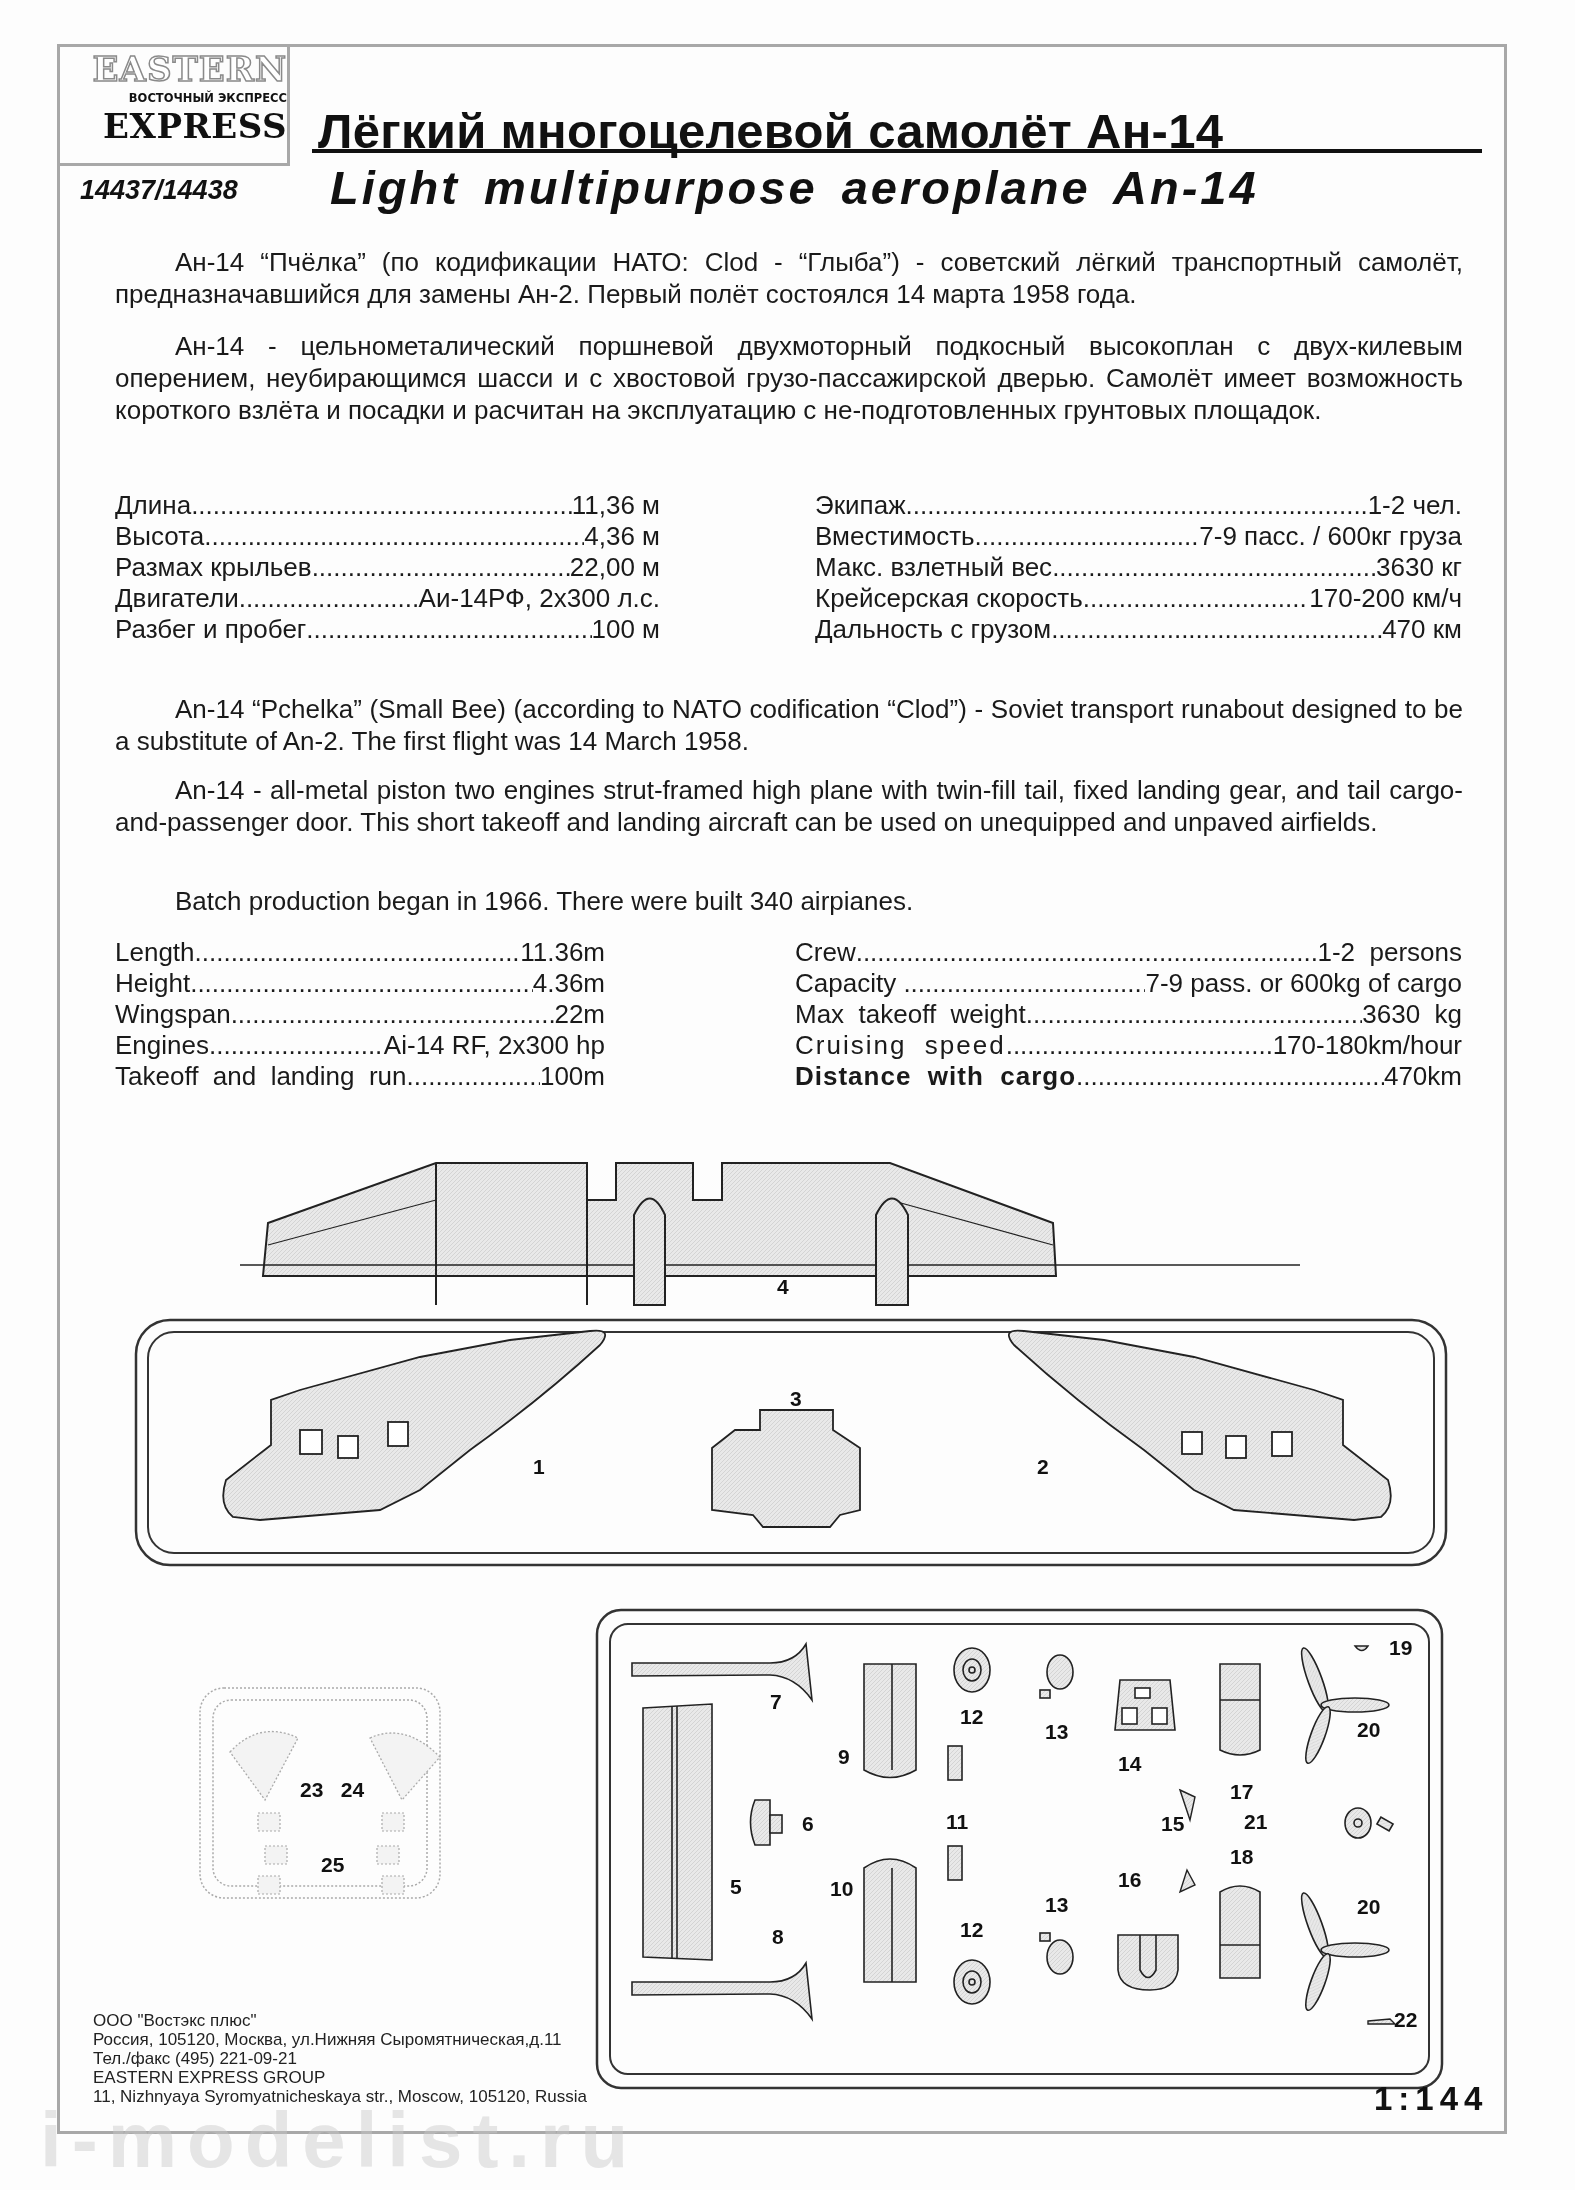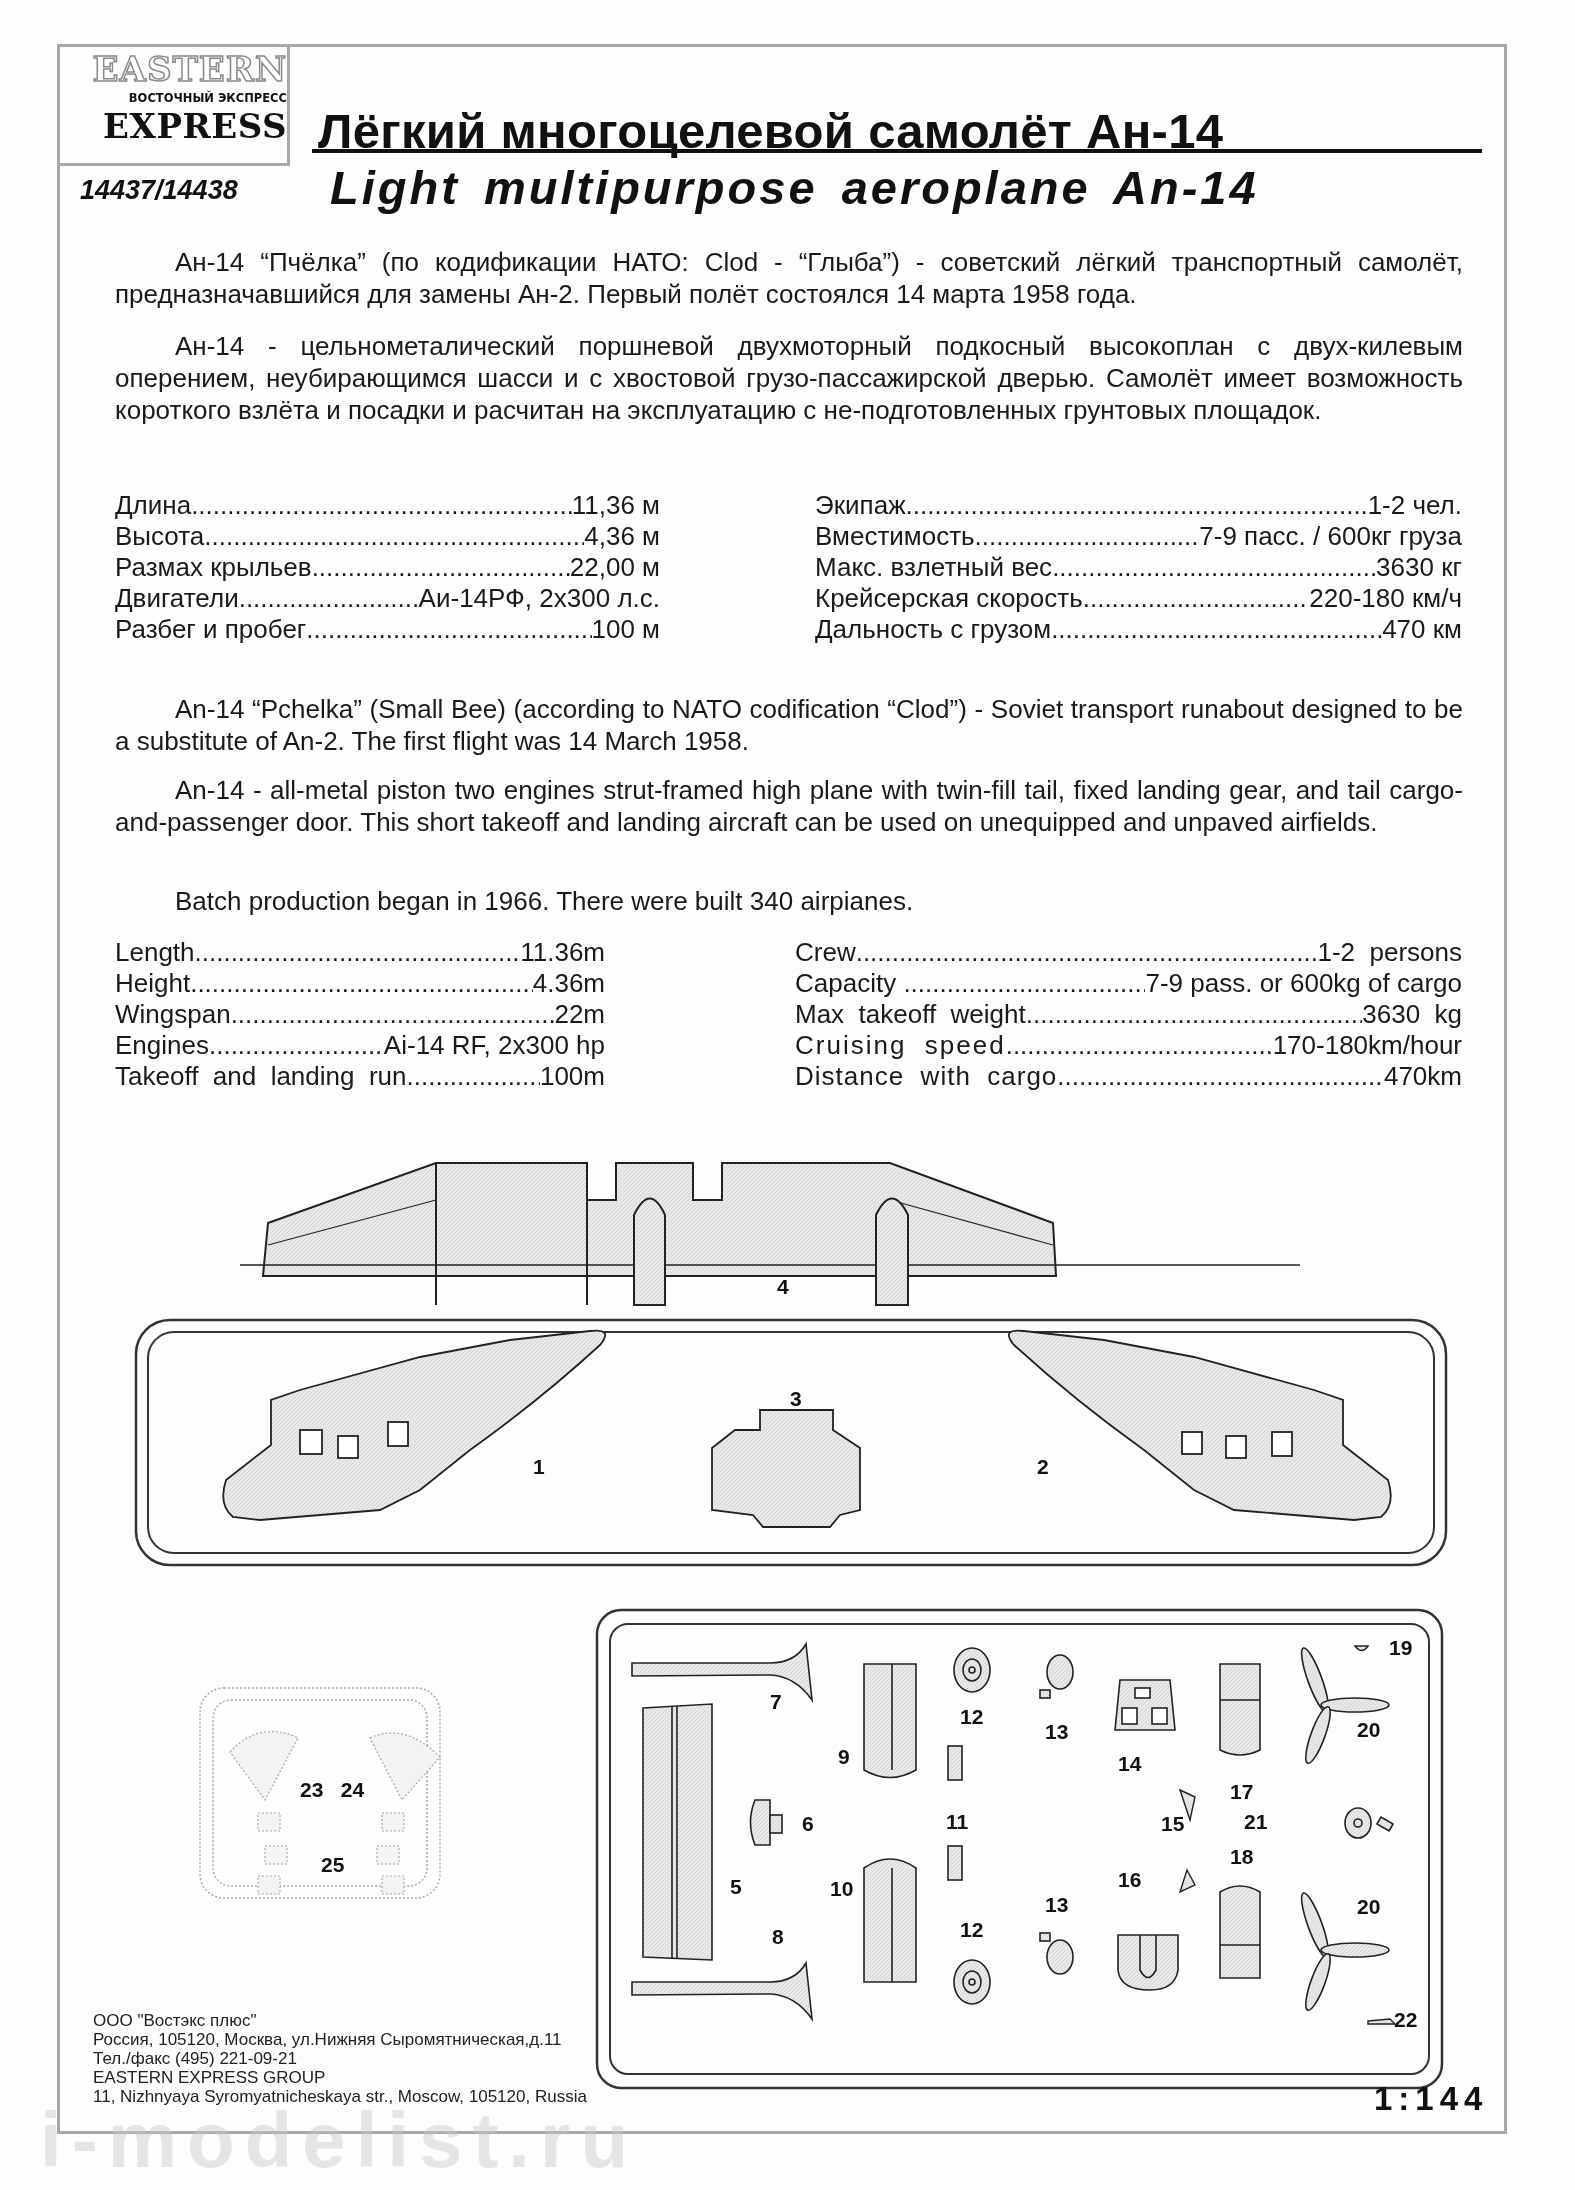--- a/index.html
+++ b/index.html
@@ -94,21 +94,21 @@
       <span class="val">7-9 пасс. / 600кг груза</span>
     </div>
   <div class="spec-row">
       <span class="lbl">Макс. взлетный вес</span>
       <span class="dots"></span>
       <span class="val">3630 кг</span>
     </div>
   <div class="spec-row">
       <span class="lbl">Крейсерская скорость</span>
       <span class="dots"></span>
-      <span class="val">220-180 км/ч</span>
+      <span class="val">170-200 км/ч</span>
     </div>
   <div class="spec-row">
       <span class="lbl">Дальность с грузом</span>
       <span class="dots"></span>
       <span class="val">470 км</span>
     </div>
 </div>
 
 <div class="para" style="top:693px;">An-14 “Pchelka”  (Small Bee)  (according to NATO codification “Clod”) - Soviet  transport  runabout designed to be a substitute of An-2. The first flight was 14 March 1958.</div>
 <div class="para" style="top:774px;">An-14 - all-metal piston two engines strut-framed high plane with twin-fill tail, fixed landing gear, and tail cargo-and-passenger door. This short takeoff and landing aircraft can be used on unequipped and unpaved airfields.</div>
@@ -153,21 +153,21 @@
       <span class="lbl" style="white-space:pre;">Max  takeoff  weight</span>
       <span class="dots"></span>
       <span class="val" style="white-space:pre;">3630  kg</span>
     </div>
   <div class="spec-row">
       <span class="lbl" style="white-space:pre; letter-spacing:2px;">Cruising  speed</span>
       <span class="dots"></span>
       <span class="val">170-180km/hour</span>
     </div>
   <div class="spec-row">
-      <span class="lbl" style="white-space:pre; letter-spacing:1px;">Distance  with  cargo</span>
+      <span class="lbl" style="white-space:pre; letter-spacing:1px;font-weight:bold;">Distance  with  cargo</span>
       <span class="dots"></span>
       <span class="val">470km</span>
     </div>
 </div>
 
 <svg class="draw" width="1575" height="2190">
   <defs>
     <pattern id="hatch" width="4" height="4" patternUnits="userSpaceOnUse">
       <rect width="4" height="4" fill="#e9e9e9"></rect>
       <path d="M0,4 L4,0" stroke="#d4d4d4" stroke-width="1"></path>

